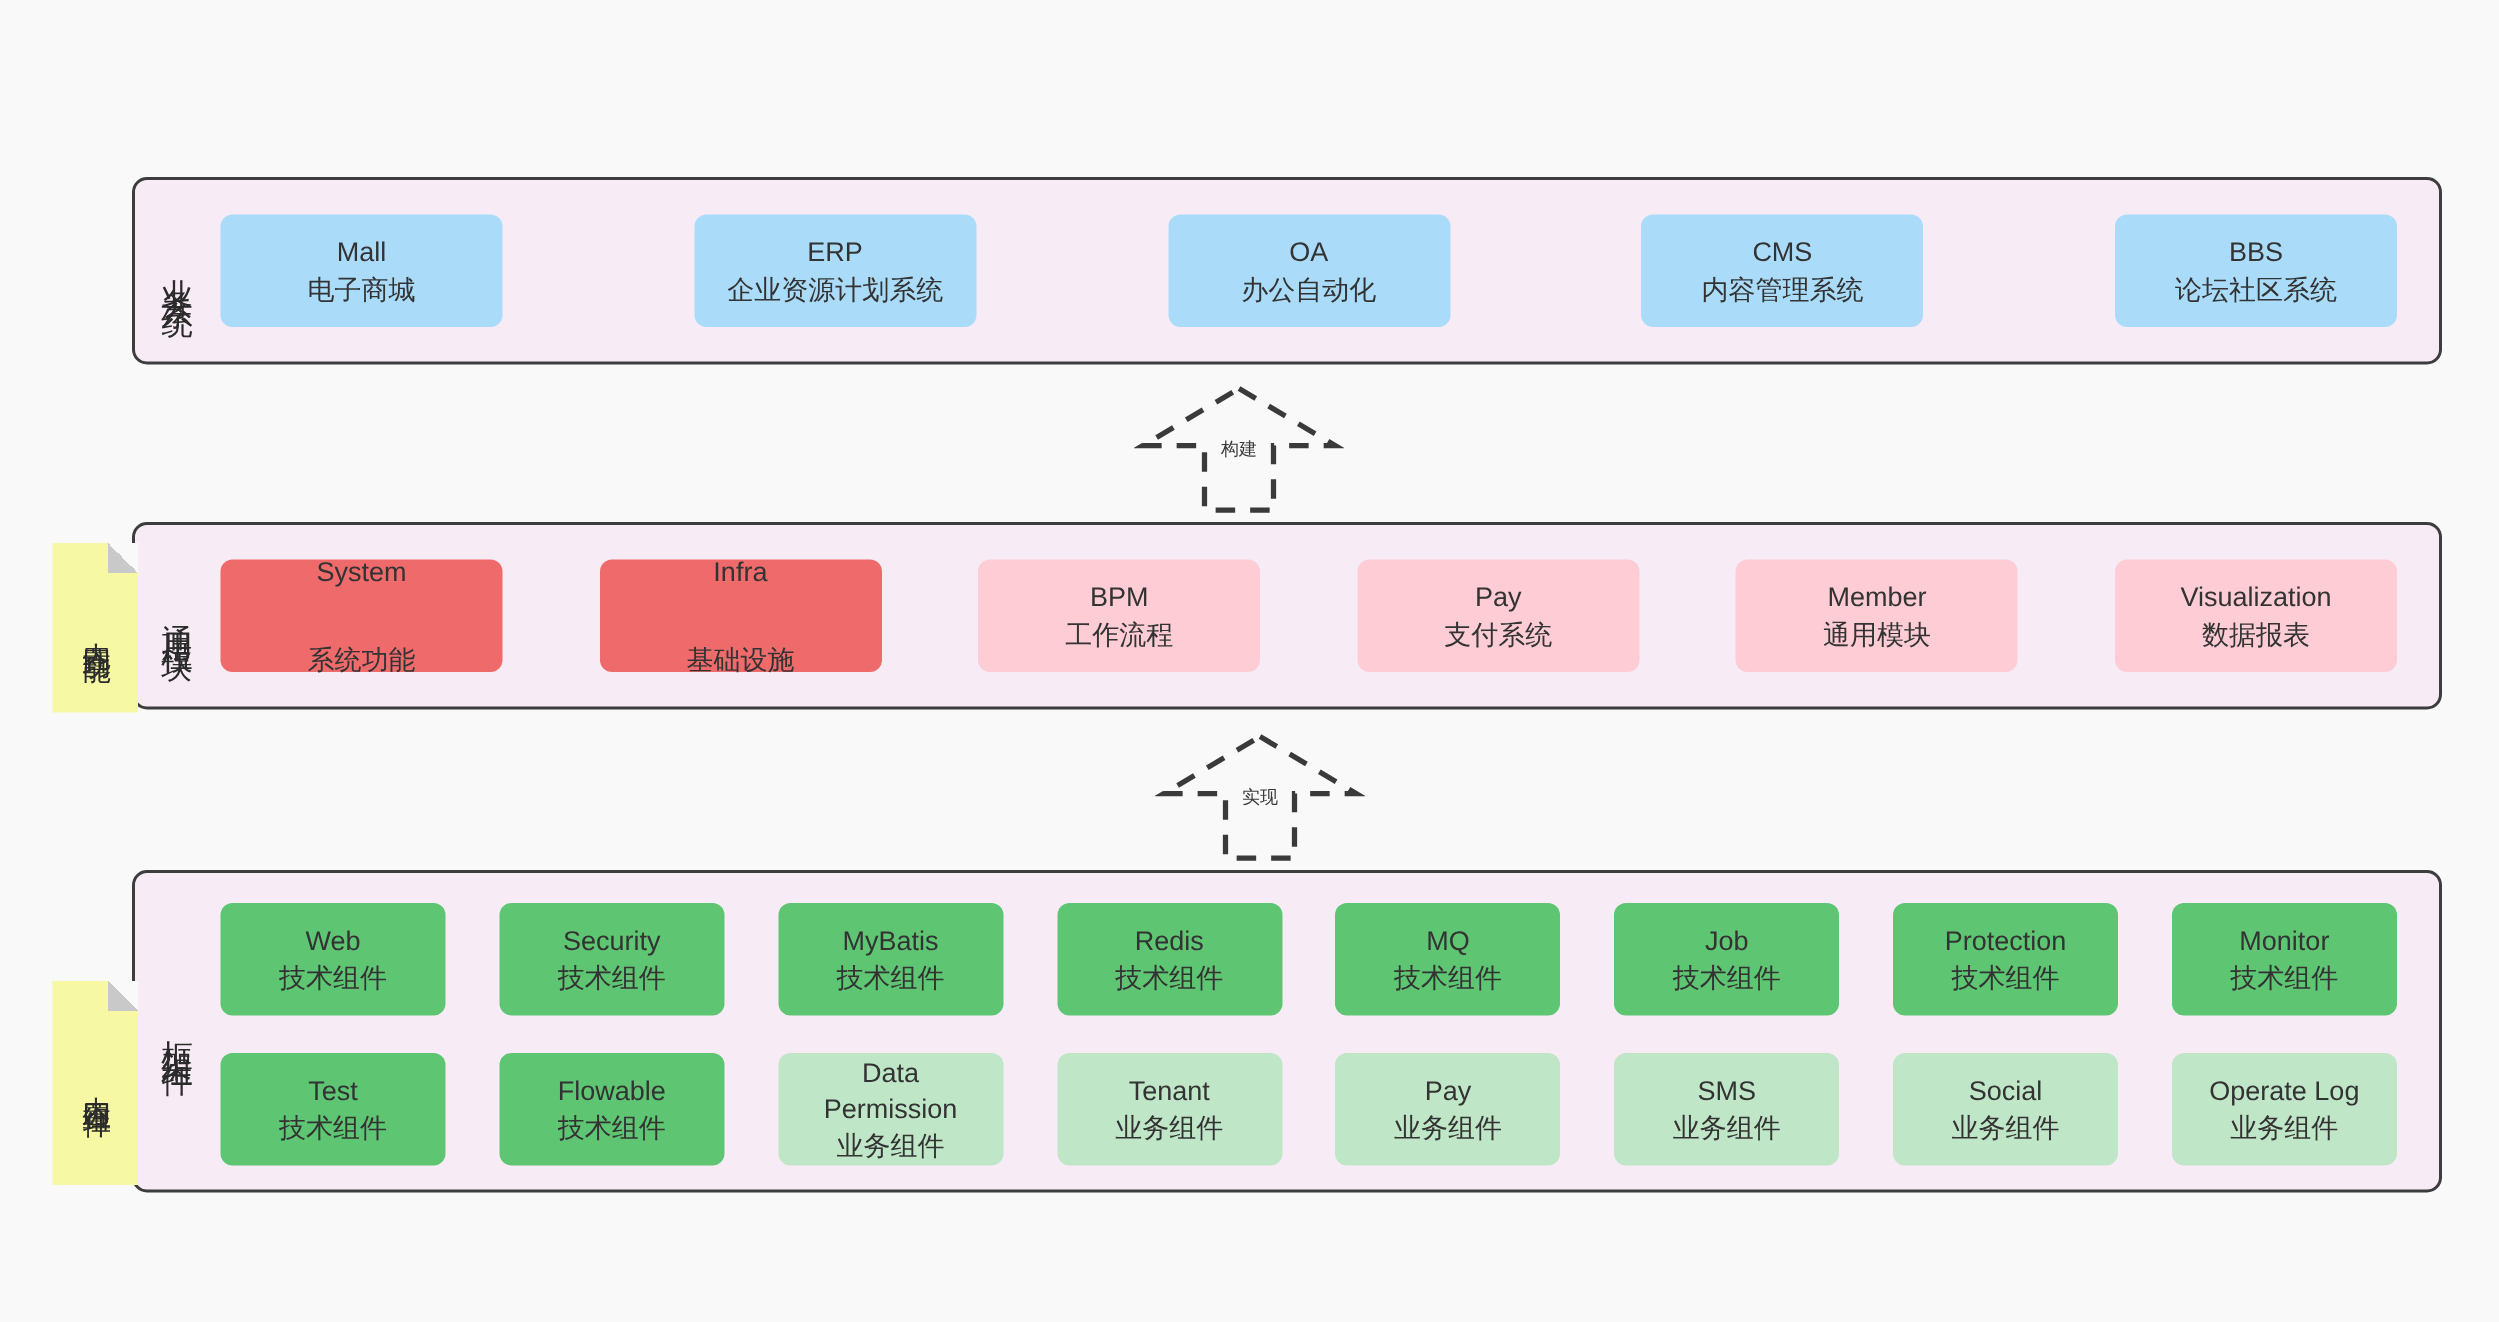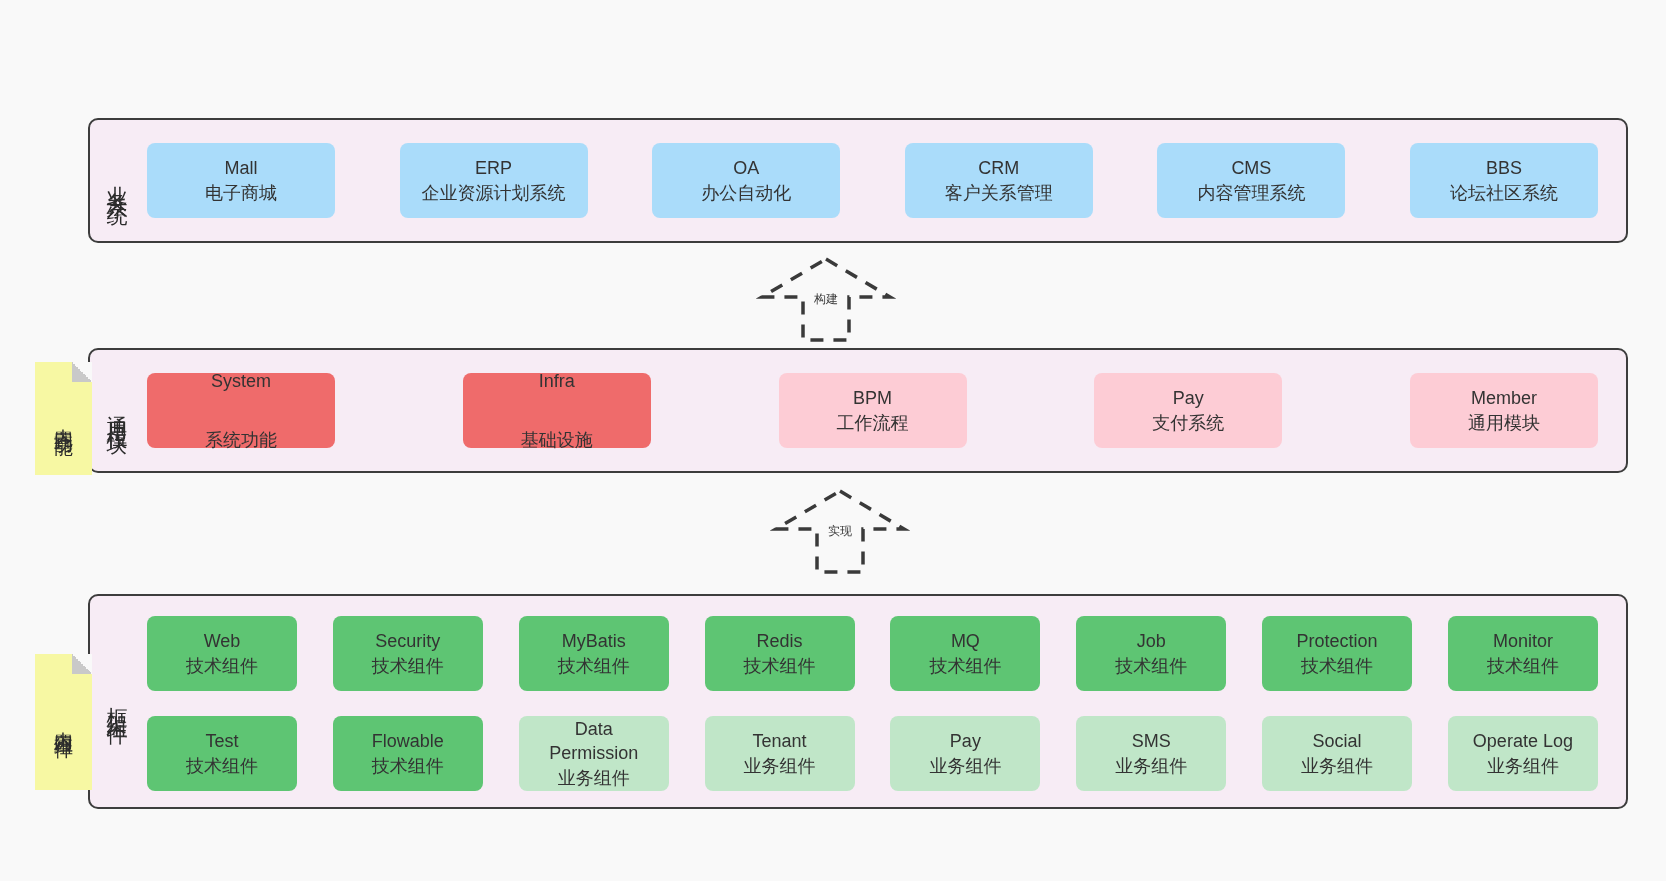--- a/index.html
+++ b/index.html
@@ -13,21 +13,21 @@
   .panel {
     position: absolute;
     left: 88px; width: 1540px;
     background: var(--panel_bg, #f7ecf5);
     border: 2px solid var(--panel_border, #3d3d3d);
     border-radius: 10px;
     box-sizing: border-box;
   }
   #panel-business  { top: 118px; height: 125px; }
   #panel-modules   { top: 348px; height: 125px; }
-  #panel-framework { top: 594px; height: 215px; }
+  #panel-framework { top: 580px; height: 215px; }
 
   .side-label {
     position: absolute; left: 13px; top: 50%;
     transform: translateY(-50%);
     writing-mode: vertical-rl; text-orientation: upright;
     font-size: 21px; letter-spacing: 6px; color: #2b2b2b;
     white-space: nowrap;
   }
   .boxes-row {
     position: absolute; left: 0; right: 0;
@@ -106,24 +106,20 @@
       </div>
       <div class="box w-wide c-blue">
         <div class="box-en">ERP</div>
         <div class="box-zh">企业资源计划系统</div>
       </div>
       <div class="box w-wide c-blue">
         <div class="box-en">OA</div>
         <div class="box-zh">办公自动化</div>
       </div>
       <div class="box w-wide c-blue">
-        <div class="box-en">CRM</div>
-        <div class="box-zh">客户关系管理</div>
-      </div>
-      <div class="box w-wide c-blue">
         <div class="box-en">CMS</div>
         <div class="box-zh">内容管理系统</div>
       </div>
       <div class="box w-wide c-blue">
         <div class="box-en">BBS</div>
         <div class="box-zh">论坛社区系统</div>
       </div>
     </div>
 </section>
 
@@ -150,20 +146,24 @@
         <div class="box-zh">工作流程</div>
       </div>
       <div class="box w-wide c-pink">
         <div class="box-en">Pay</div>
         <div class="box-zh">支付系统</div>
       </div>
       <div class="box w-wide c-pink">
         <div class="box-en">Member</div>
         <div class="box-zh">通用模块</div>
       </div>
+      <div class="box w-wide c-pink">
+        <div class="box-en">Visualization</div>
+        <div class="box-zh">数据报表</div>
+      </div>
     </div>
 </section>
 <div class="sticky" id="sticky-modules">
   <span class="sticky-label">内置功能</span>
 </div>
 
 <div class="arrow" id="arrow-implement">
   <svg viewBox="0 0 140 86">
     <polygon points="70,3 134,41 93,41 93,84 47,84 47,41 6,41"></polygon>
   </svg>

